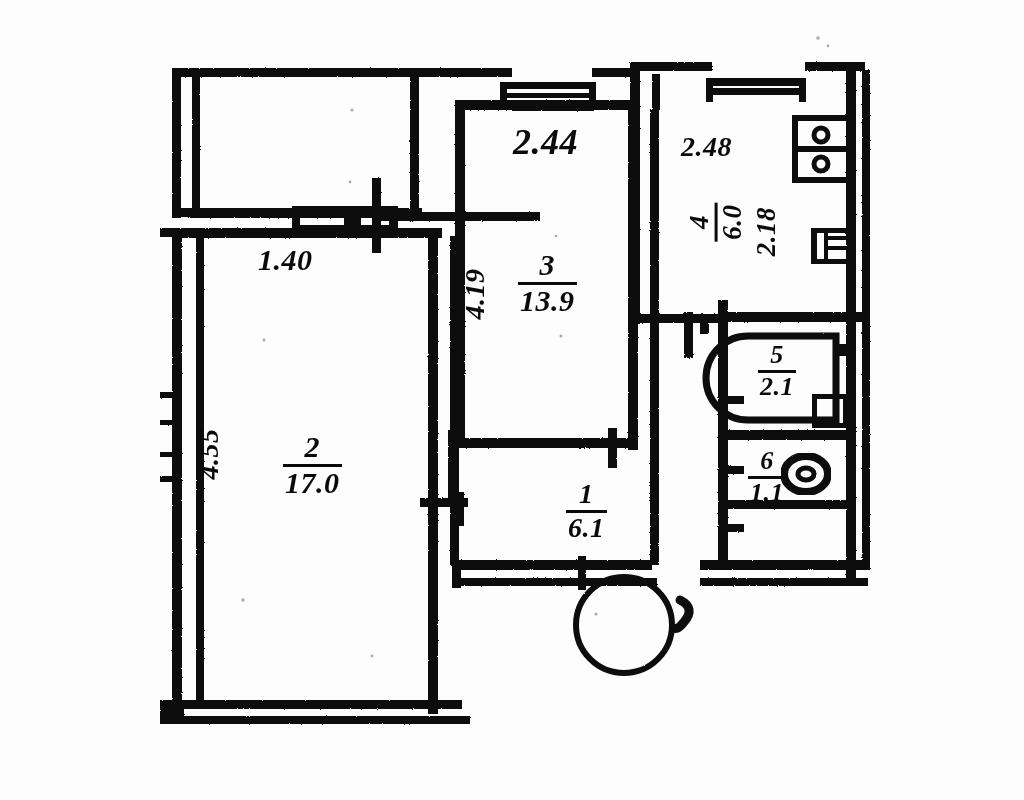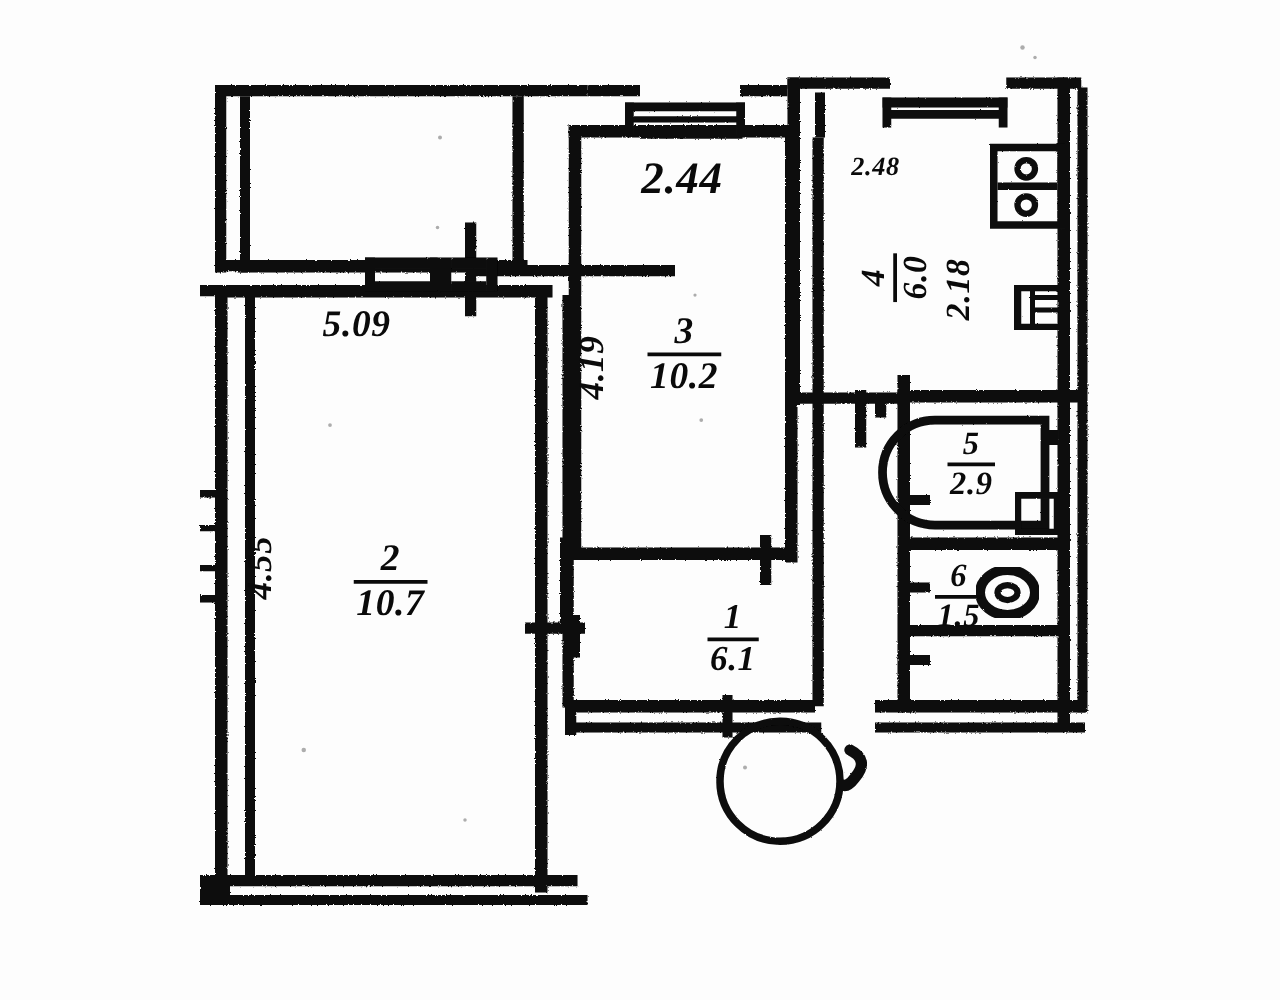--- a/index.html
+++ b/index.html
@@ -221,55 +221,55 @@
       <circle cx="243" cy="600" r="1.8"></circle>
       <circle cx="372" cy="656" r="1.4"></circle>
       <circle cx="561" cy="336" r="1.5"></circle>
       <circle cx="818" cy="38" r="1.8"></circle>
       <circle cx="828" cy="46" r="1.4"></circle>
       <circle cx="596" cy="614" r="1.6"></circle>
       <circle cx="556" cy="236" r="1.3"></circle>
     </g>
   </svg>
 
-  <div class="lbl" style="left:258px; top:245px; font-size:30px;">5.09</div>
+  <div class="lbl" style="left:258px; top:245px; font-size:30px;">1.40</div>
 
   <div class="lbl" style="left:513px; top:124px; font-size:36px;">2.44</div>
 
-  <div class="lbl" style="left:681px; top:123px; font-size:21px;">2.48</div>
+  <div class="lbl" style="left:681px; top:133px; font-size:28px;">2.48</div>
 
   <div class="lbl rot-ccw" style="left:449px; top:280px; font-size:28px;">4.19</div>
 
   <div class="lbl rot-ccw" style="left:742px; top:218px; font-size:27px;">2.18</div>
 
   <div class="lbl rot-ccw" style="left:183px; top:440px; font-size:28px;">4.55</div>
 
   <div class="lbl frac" style="left:283px; top:432px; font-size:30px;">
     <span class="num">2</span>
-    <span class="den">10.7</span>
+    <span class="den">17.0</span>
   </div>
 
   <div class="lbl frac" style="left:518px; top:250px; font-size:30px;">
     <span class="num">3</span>
-    <span class="den">10.2</span>
+    <span class="den">13.9</span>
   </div>
 
   <div class="lbl frac" style="left:566px; top:480px; font-size:28px;">
     <span class="num">1</span>
     <span class="den">6.1</span>
   </div>
 
   <div class="lbl frac rot-ccw" style="left:696px; top:192px; font-size:27px;">
     <span class="num">4</span>
     <span class="den">6.0</span>
   </div>
 
   <div class="lbl frac" style="left:758px; top:342px; font-size:26px;">
     <span class="num">5</span>
-    <span class="den">2.9</span>
+    <span class="den">2.1</span>
   </div>
 
   <div class="lbl frac" style="left:748px; top:448px; font-size:26px;">
     <span class="num">6</span>
-    <span class="den">1.5</span>
+    <span class="den">1.1</span>
   </div>
 
 </div>
 
 </body></html>

